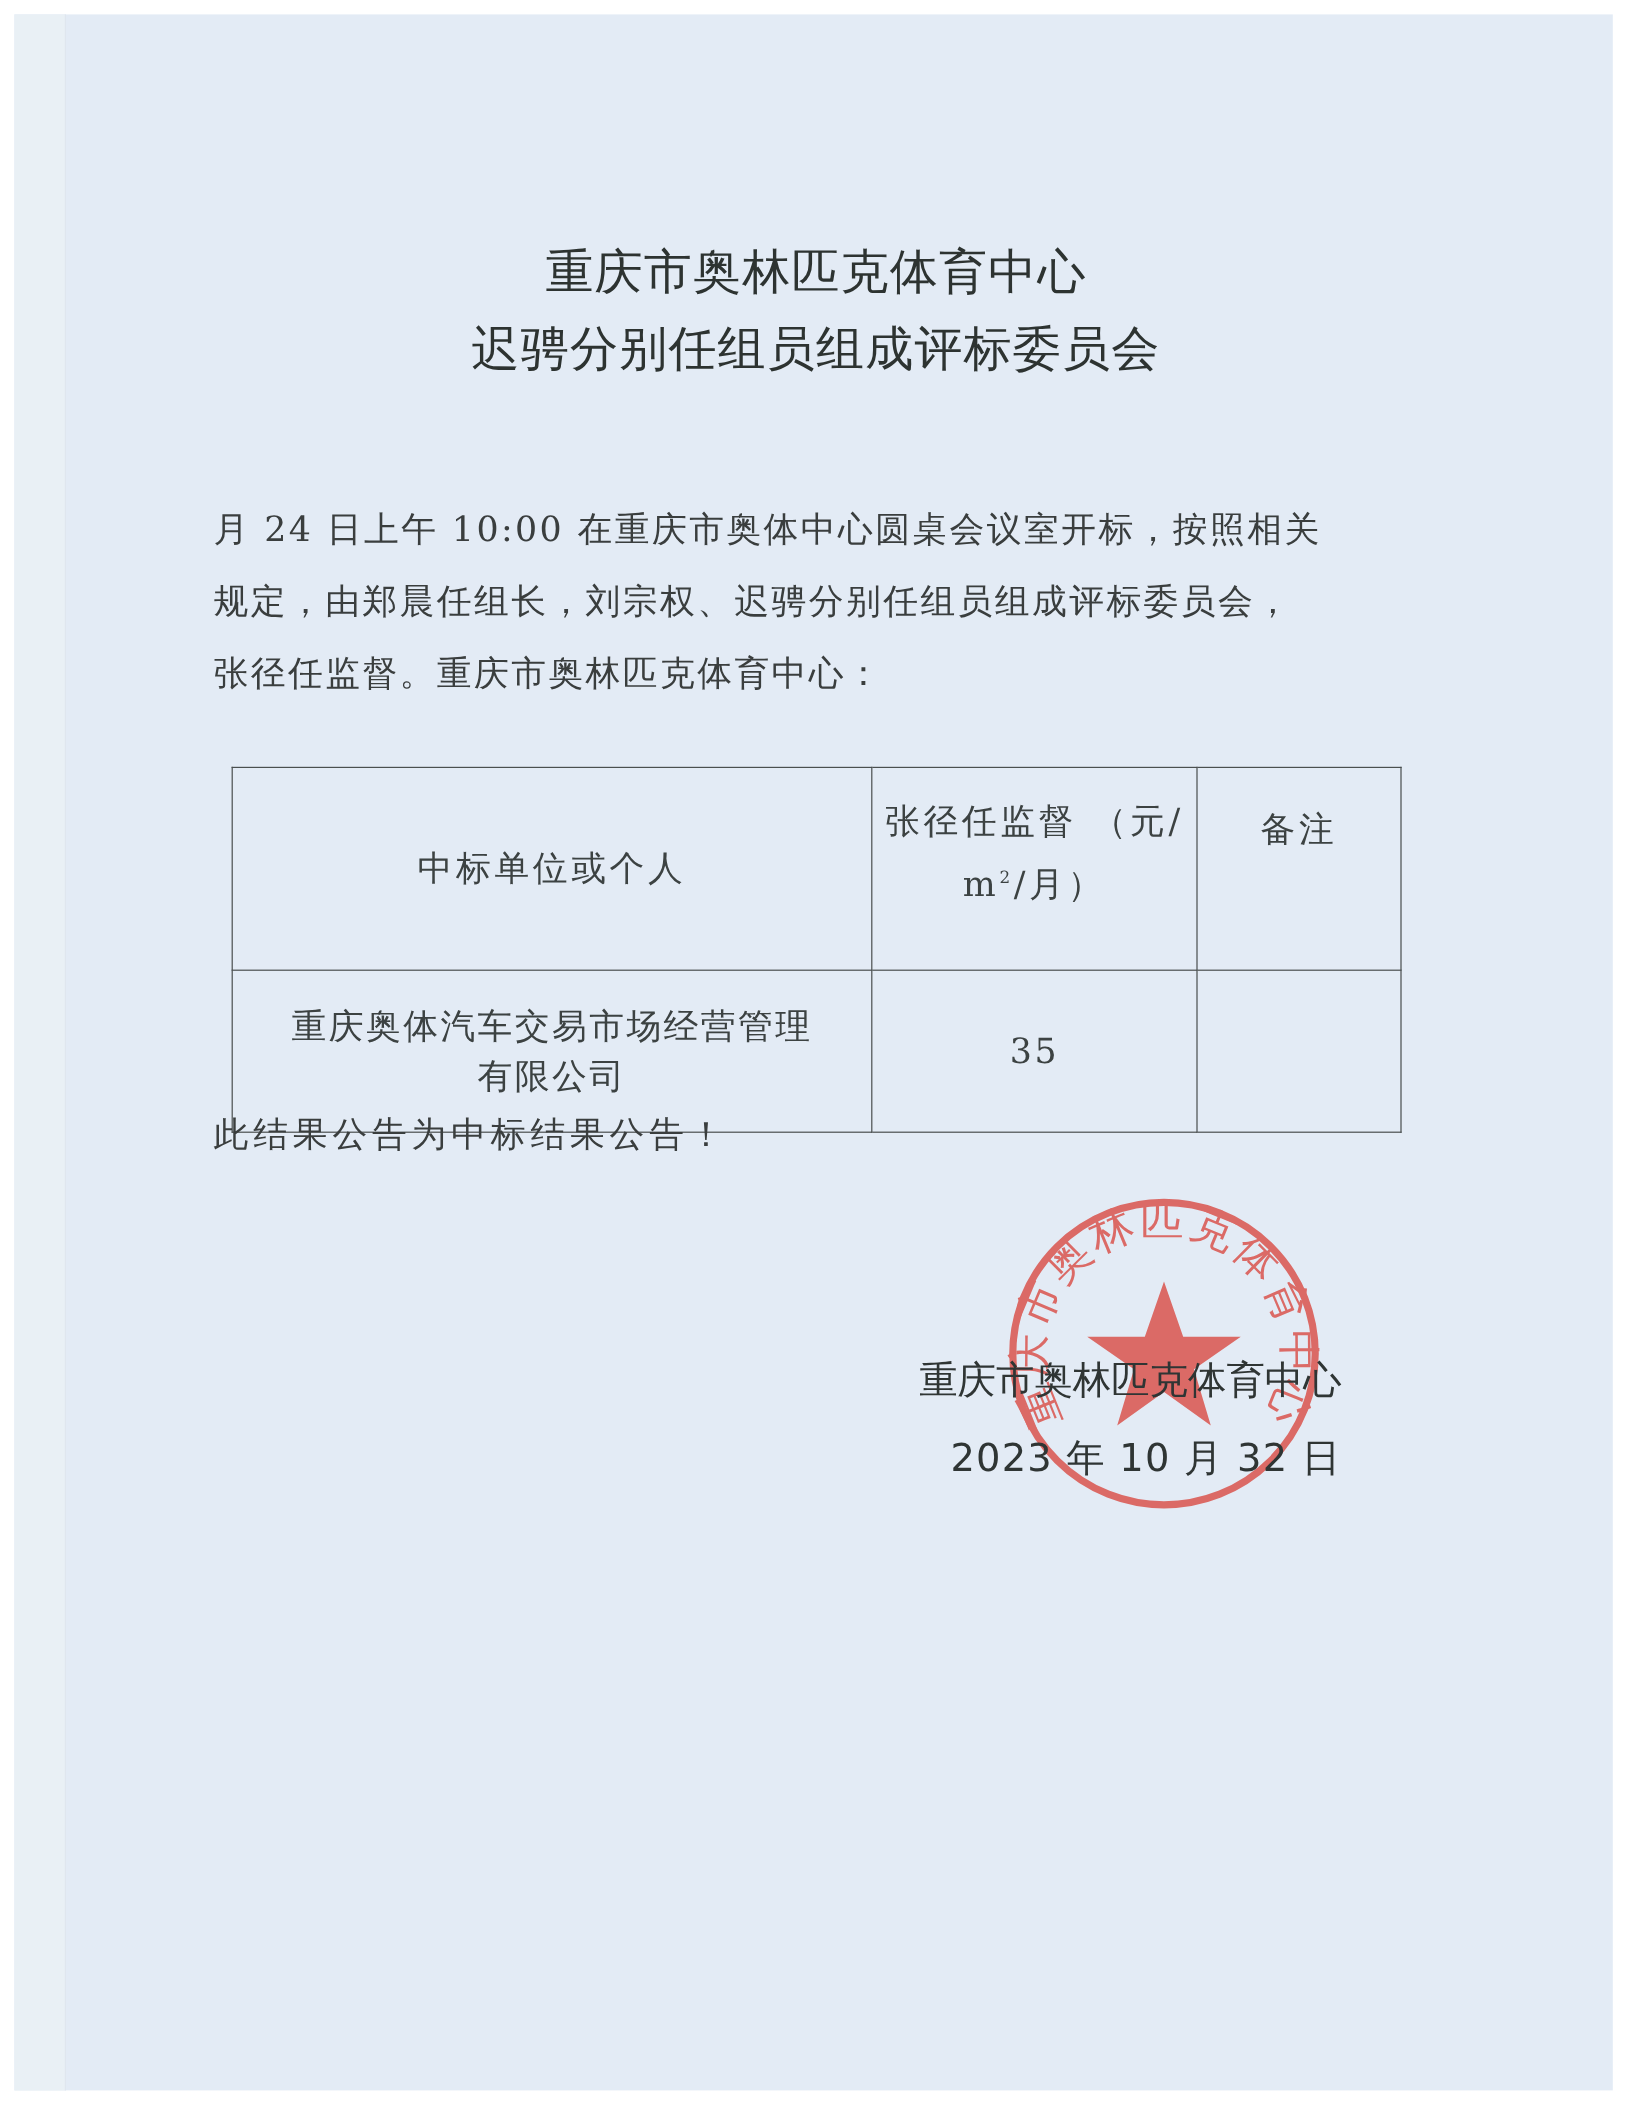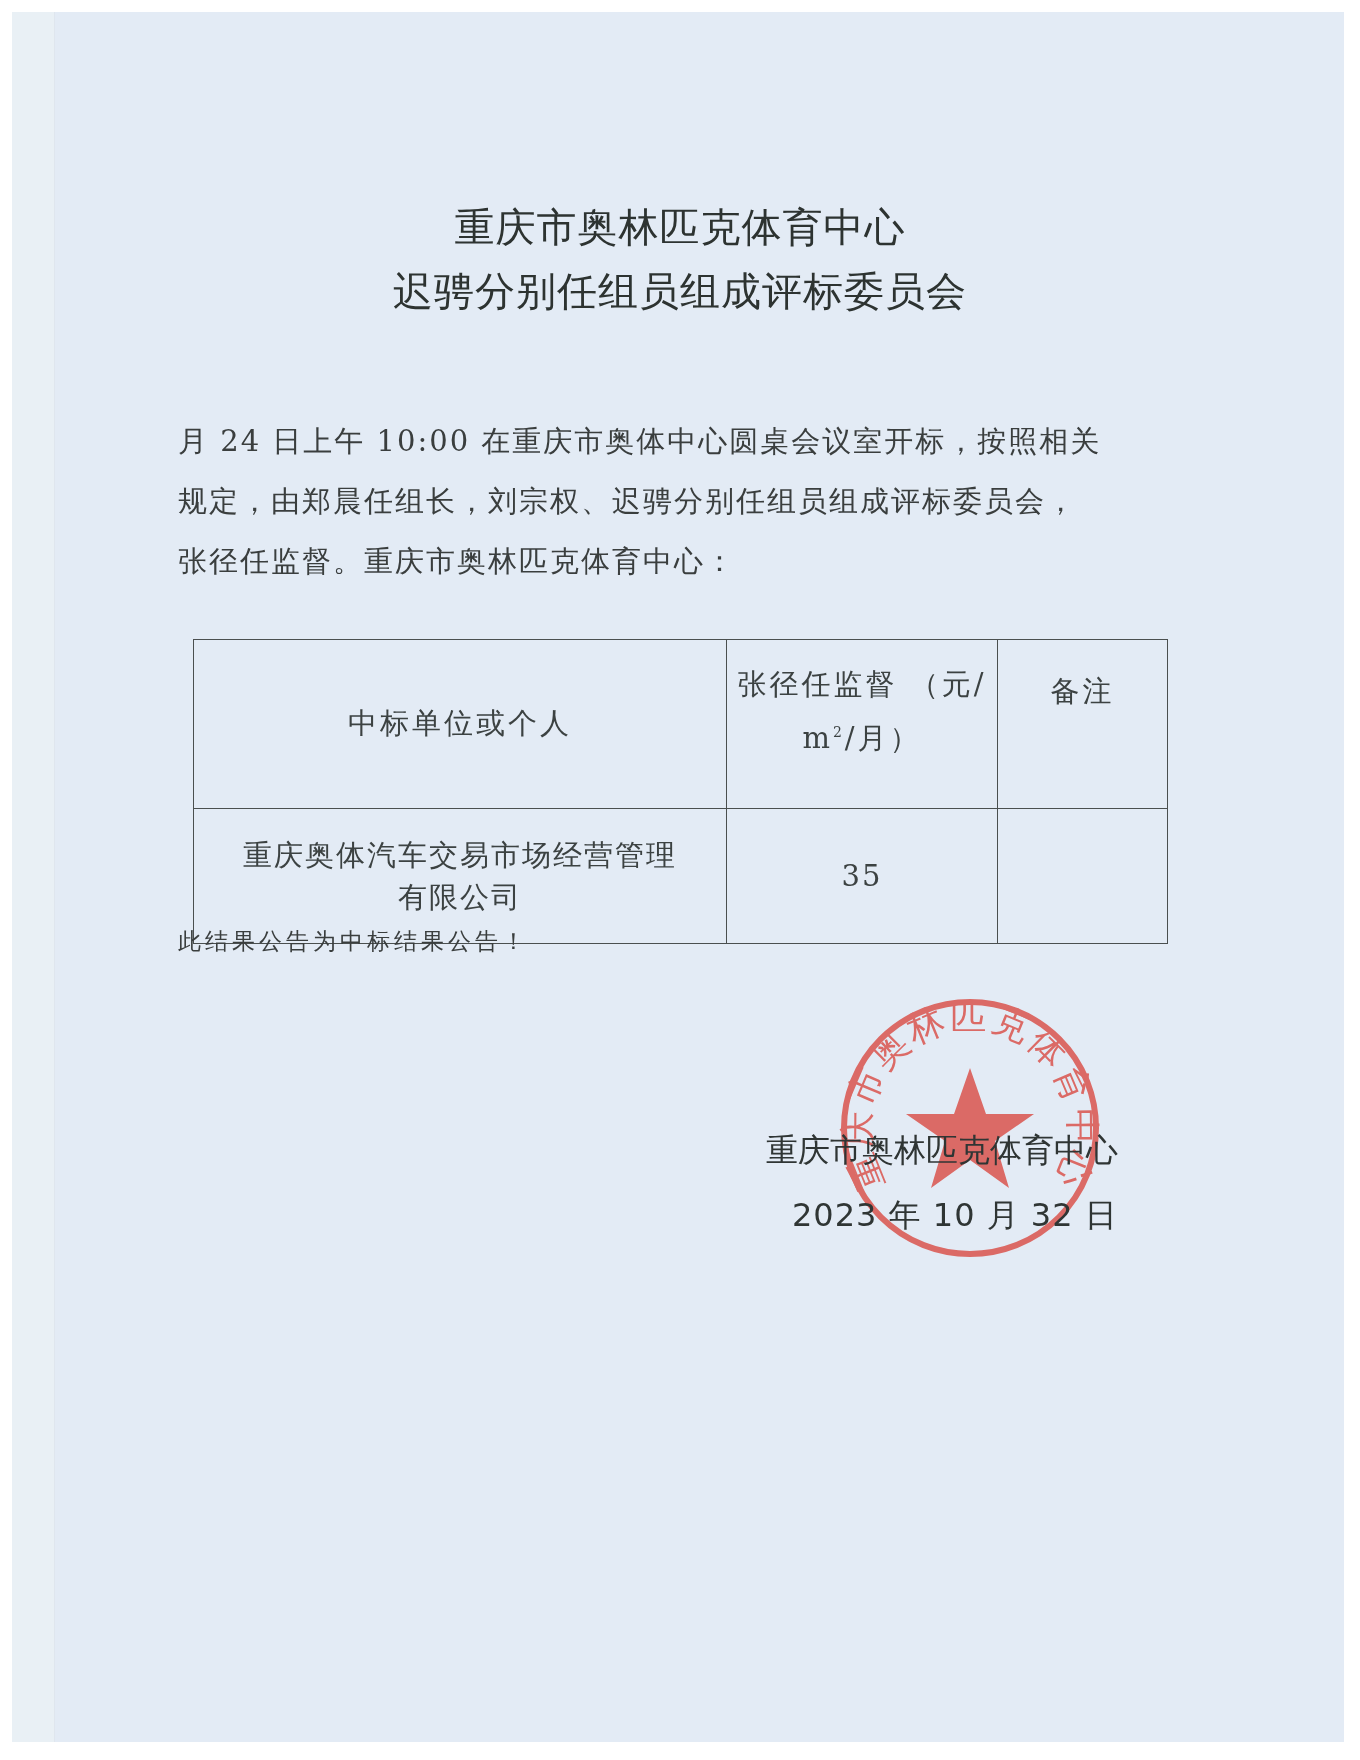--- a/index.html
+++ b/index.html
@@ -84,21 +84,21 @@
     th.c2 { width: 270px; vertical-align: top; line-height: 48px; padding-top: 20px !important; }
     th.c3 { vertical-align: top; padding-top: 32px !important; }
     td.c1 { line-height: 42px; }
     .sup { font-size: 14px; vertical-align: super; }
 
     .closing {
       position: absolute;
       left: 178px;
       top: 912px;
       font-family: "DejaVu Serif", serif;
-      font-size: 23px;
+      font-size: 29px;
       color: #3a3e3e;
       letter-spacing: 4px;
       line-height: 1.2;
     }
 
     .seal {
       position: absolute;
       left: 838px;
       top: 980px;
       width: 264px;

